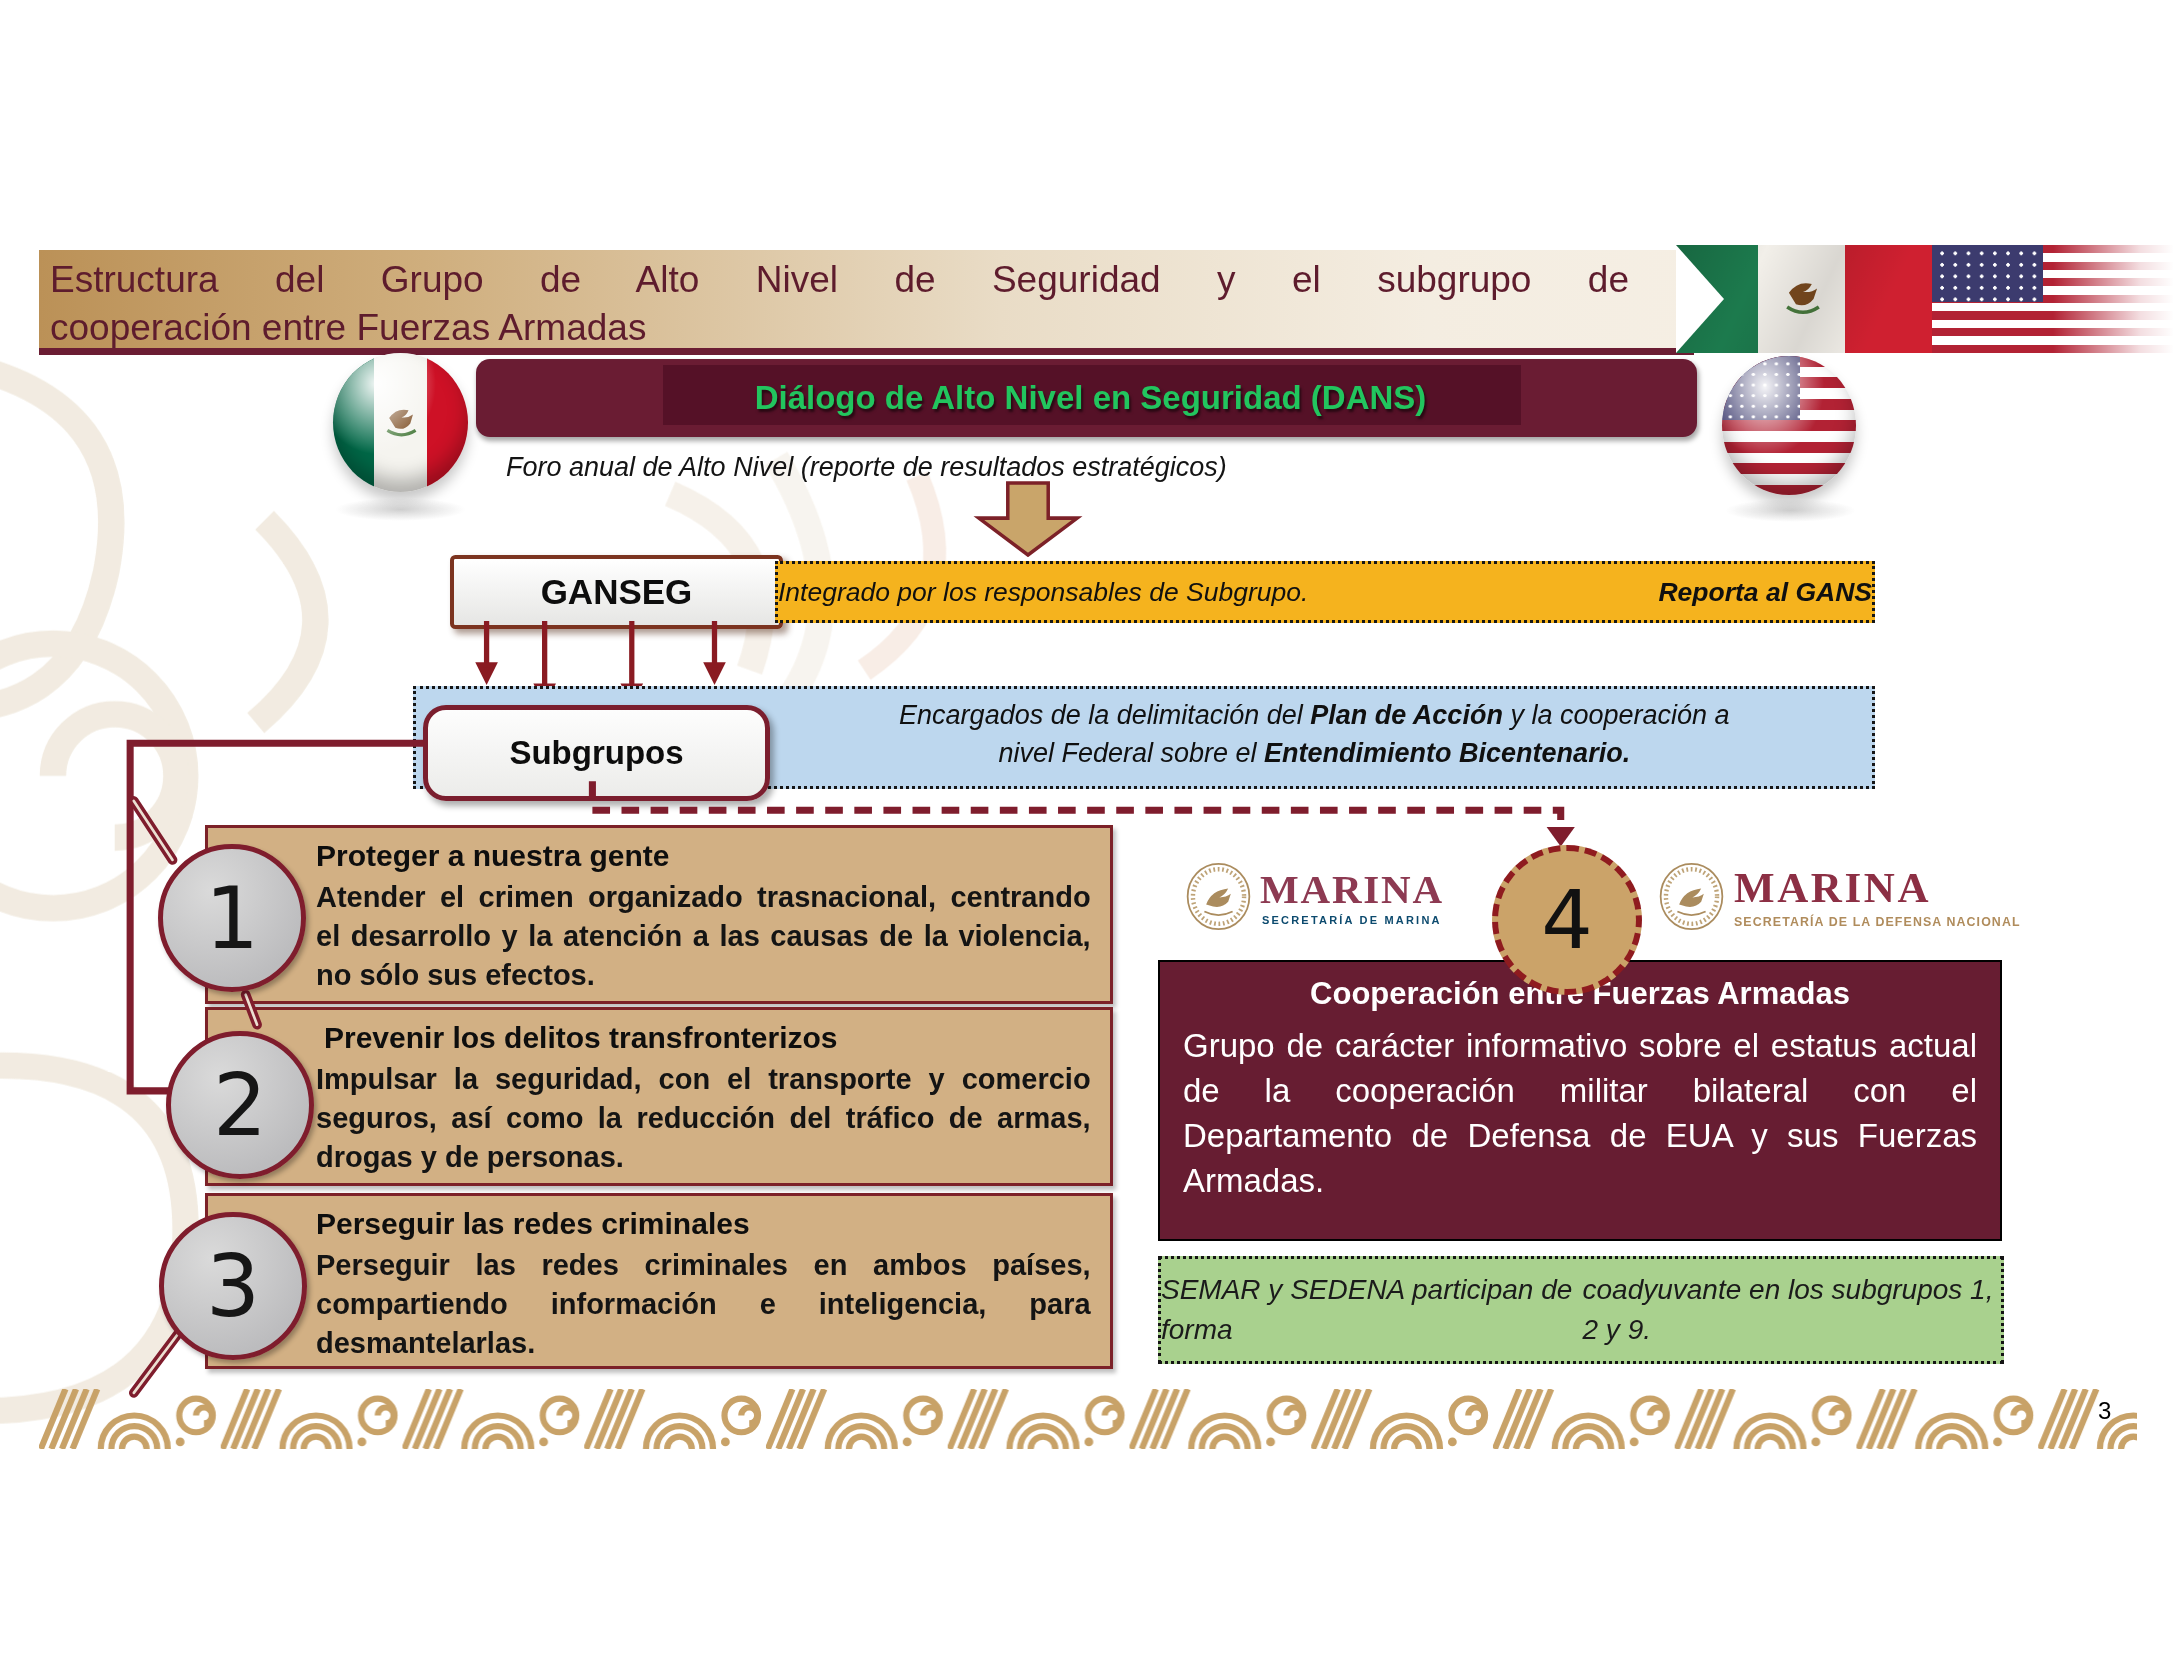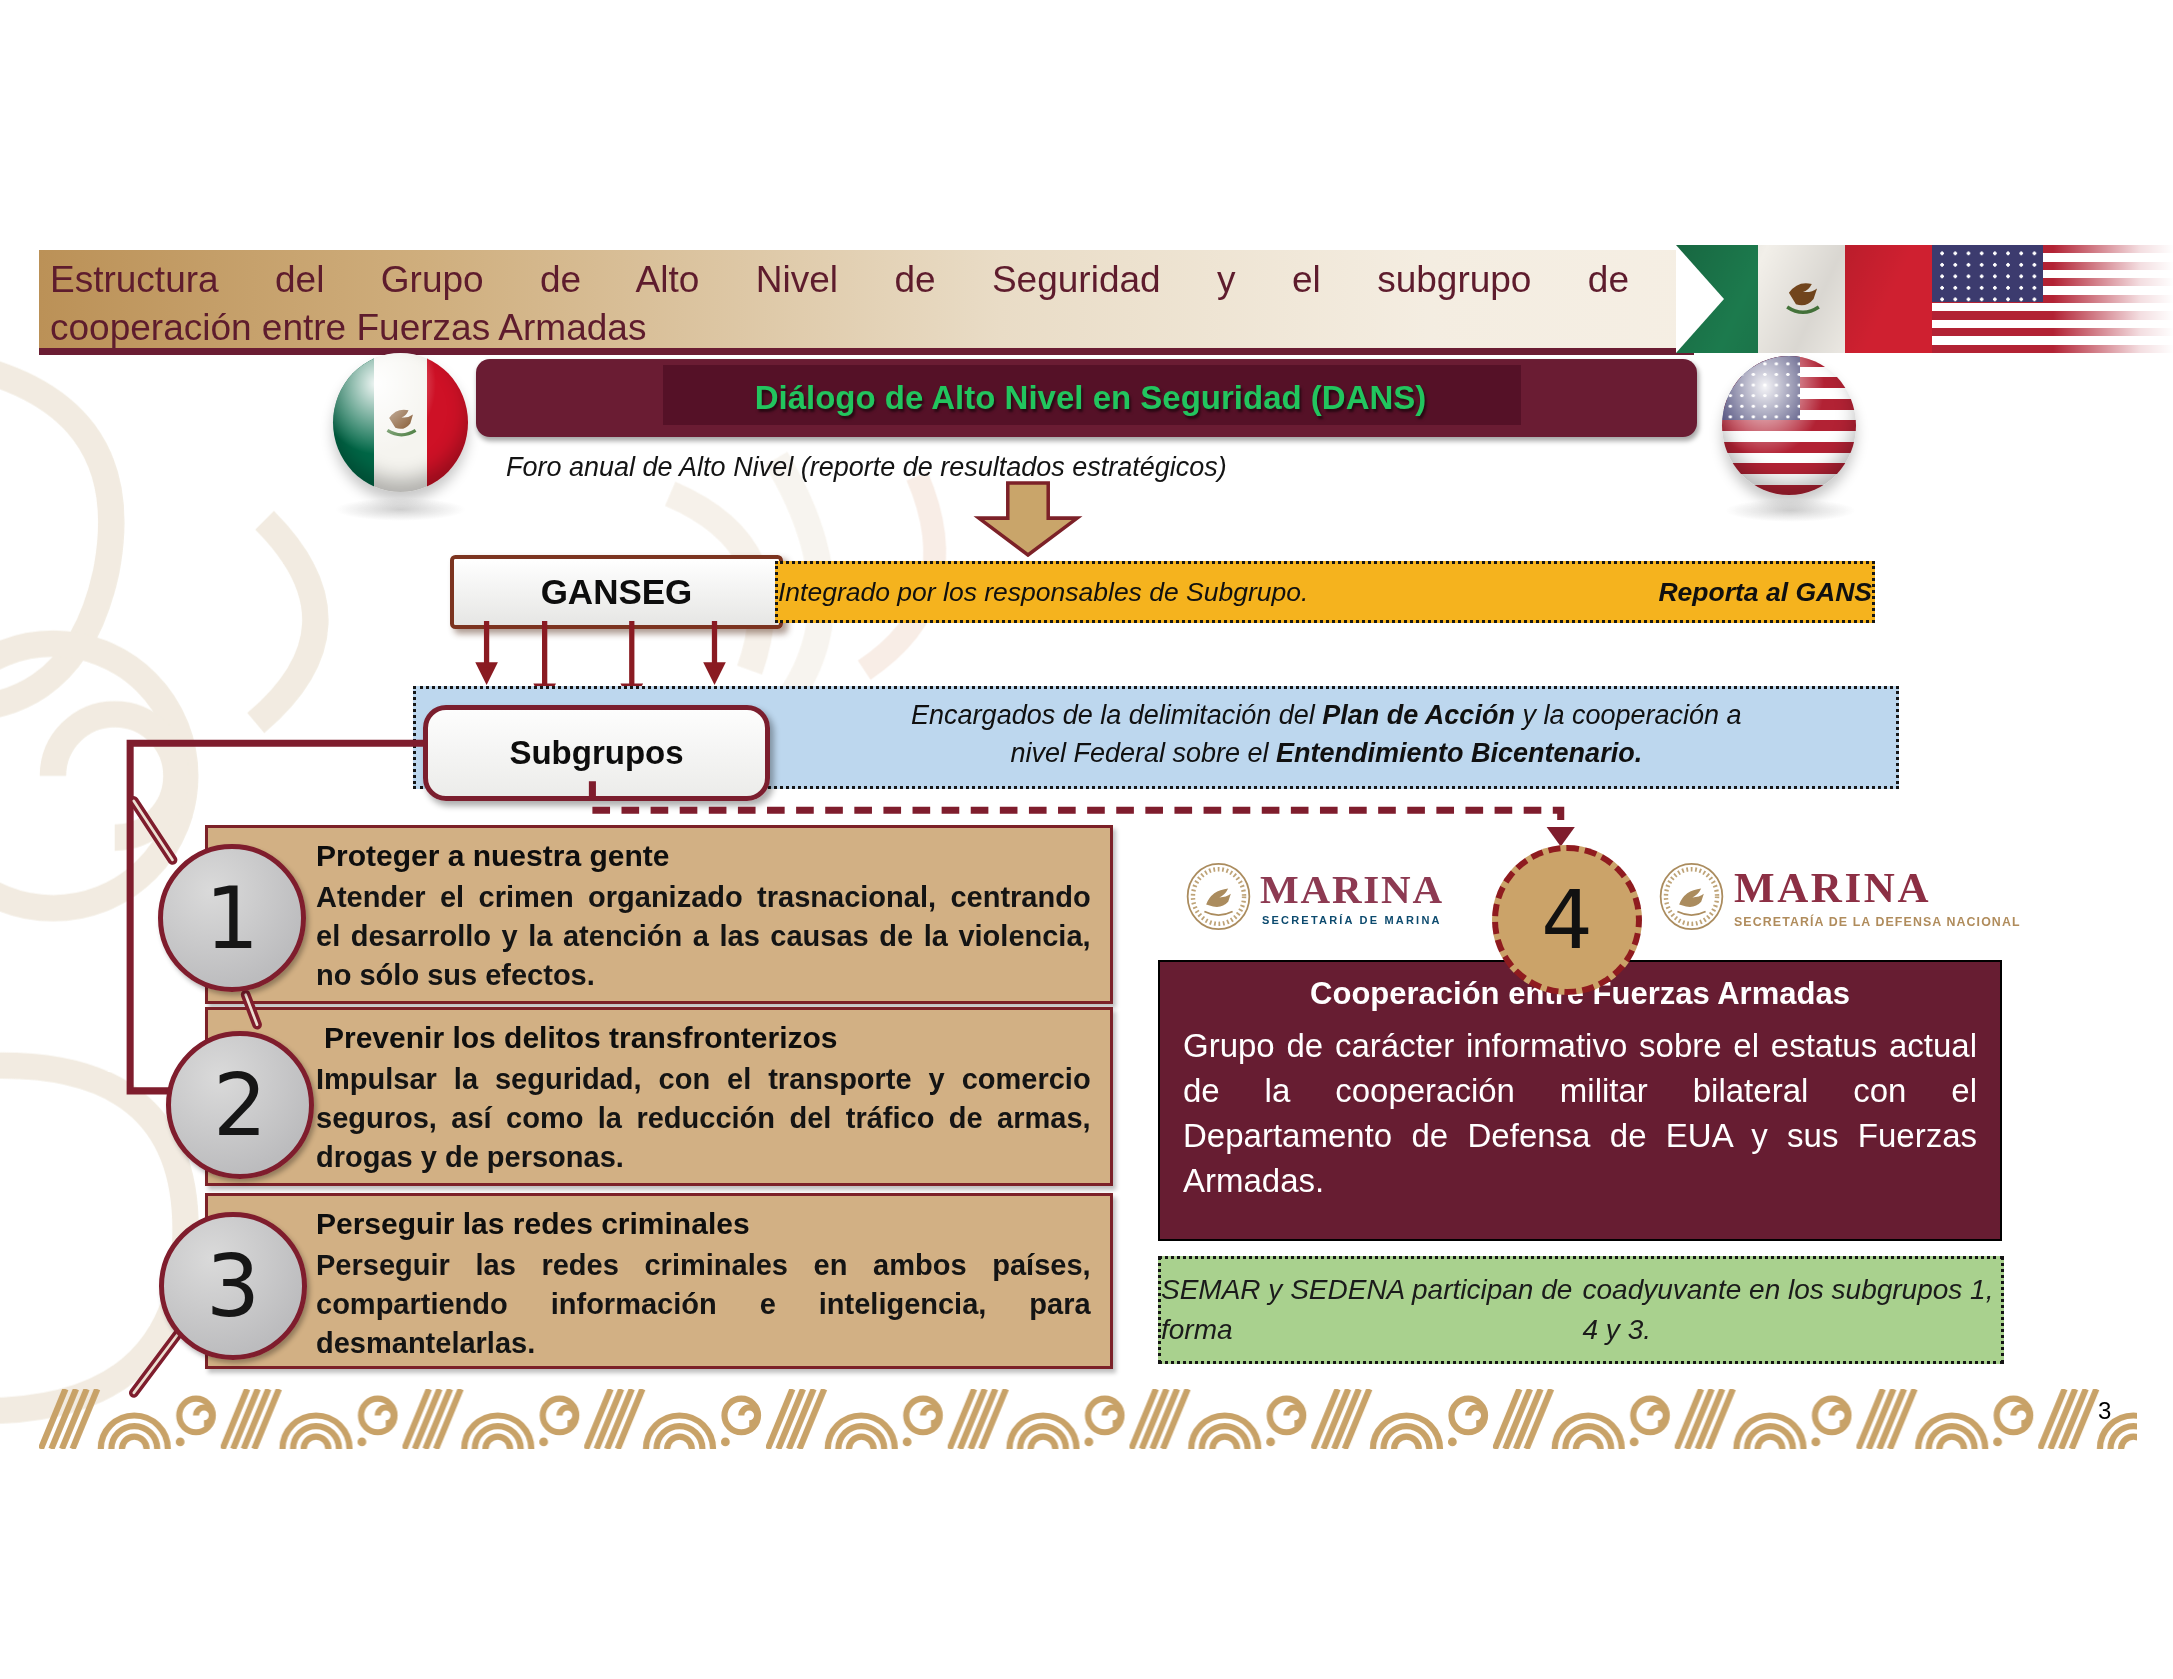--- a/index.html
+++ b/index.html
@@ -51,21 +51,21 @@
   .ganseg-box{left:450px;top:555px;width:325px;height:66px;border:4.4px solid #7c3420;border-radius:5.3px;
     background:linear-gradient(180deg,#ffffff,#e6e6e4);box-shadow:4.4px 4.4px 6.2px rgba(80,40,20,.45);
     display:flex;align-items:center;justify-content:center;font-size:35px;font-weight:bold;color:#0d0d0d;}
   .note-bar{border:3.5px dotted #161616;display:flex;align-items:center;justify-content:space-between;}
   .yellow-bar{left:775px;top:561px;width:1094px;height:56px;background:#f5b31e;
     font-size:26.5px;font-style:italic;color:#101010;}
   .bold-seg{font-weight:bold;}
 
   
   .blue-bar{left:413px;top:686px;width:1456px;height:97px;background:#bdd7ee;
-    border:3.5px dotted #161616;padding-left:24px;}
+    border:3.5px dotted #161616;}
   .blue-text{position:absolute;left:353px;right:12.4px;top:7px;font-size:27px;font-style:italic;
     color:#101010;text-align:center;line-height:38px;}
   .subgrupos-box{left:423px;top:705px;width:337px;height:86px;border:5.3px solid #7b1e2e;border-radius:23px;
     background:linear-gradient(180deg,#fdfdfd,#ececea);box-shadow:3.5px 4.4px 6.2px rgba(0,0,0,.32);
     display:flex;align-items:center;justify-content:center;font-size:33px;font-weight:bold;color:#0d0d0d;}
 
   
   .sg-box{left:205px;width:902px;background:#d2b084;border:3.5px solid #7c2128;box-shadow:2.6px 3.5px 4.4px rgba(0,0,0,.25);}
   .sg-title{margin:10.6px 17.6px 0 108px;font-size:30px;font-weight:bold;color:#0e0e0e;}
   .sg-body{margin:5.3px 19.4px 0 108px;font-size:29px;line-height:39px;text-align:justify;color:#141414;font-weight:bold;}
@@ -265,21 +265,21 @@
   <div class="abs sedena-name">MARINA</div>
   <div class="abs sedena-sub">SECRETARÍA DE LA DEFENSA NACIONAL</div>
 
   <div class="abs coop-box">
     <div class="coop-title">Cooperación entre Fuerzas Armadas</div>
     <div class="coop-body">Grupo de carácter informativo sobre el estatus actual de la cooperación militar bilateral con el Departamento de Defensa de EUA y sus Fuerzas Armadas.</div>
   </div>
 
   <div class="abs green-box">
     <div>SEMAR y SEDENA participan de forma</div>
-    <div>coadyuvante en los subgrupos 1, 4 y 3.</div>
+    <div>coadyuvante en los subgrupos 1, 2 y 9.</div>
   </div>
 
   <svg class="abs greca" viewBox="0 0 2378 68" preserveAspectRatio="none">
     <defs>
       <pattern id="greca" width="206" height="68" patternUnits="userSpaceOnUse">
         <g fill="none" stroke="#c8a268" stroke-width="7">
           <line x1="2" y1="68" x2="30" y2="0"></line>
           <line x1="14" y1="68" x2="42" y2="0"></line>
           <line x1="26" y1="68" x2="54" y2="0"></line>
           <line x1="38" y1="68" x2="66" y2="0"></line>

